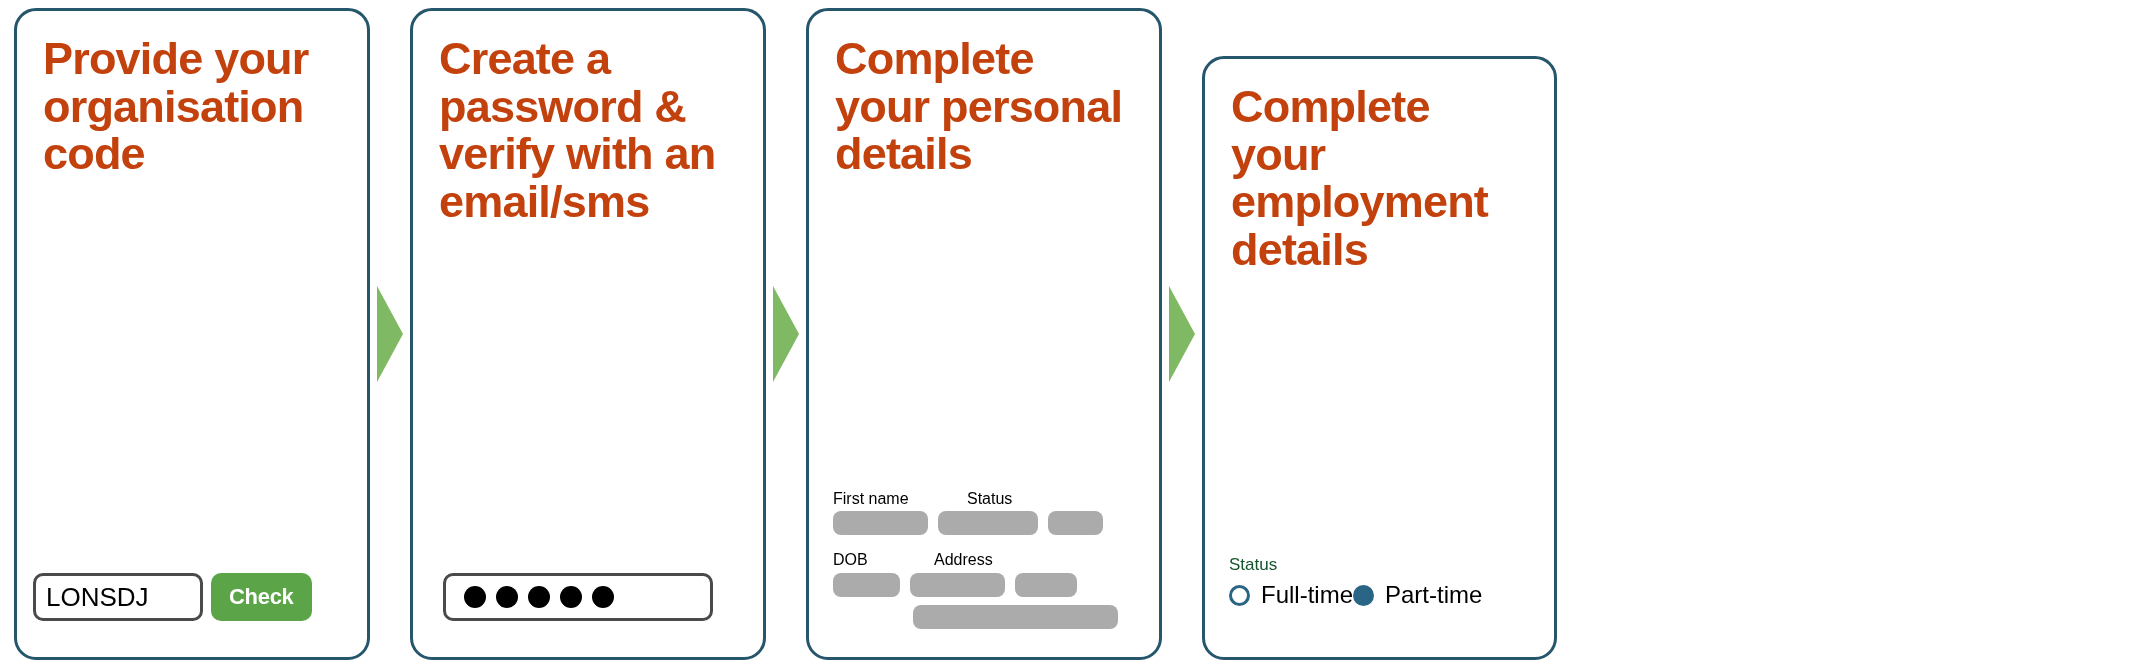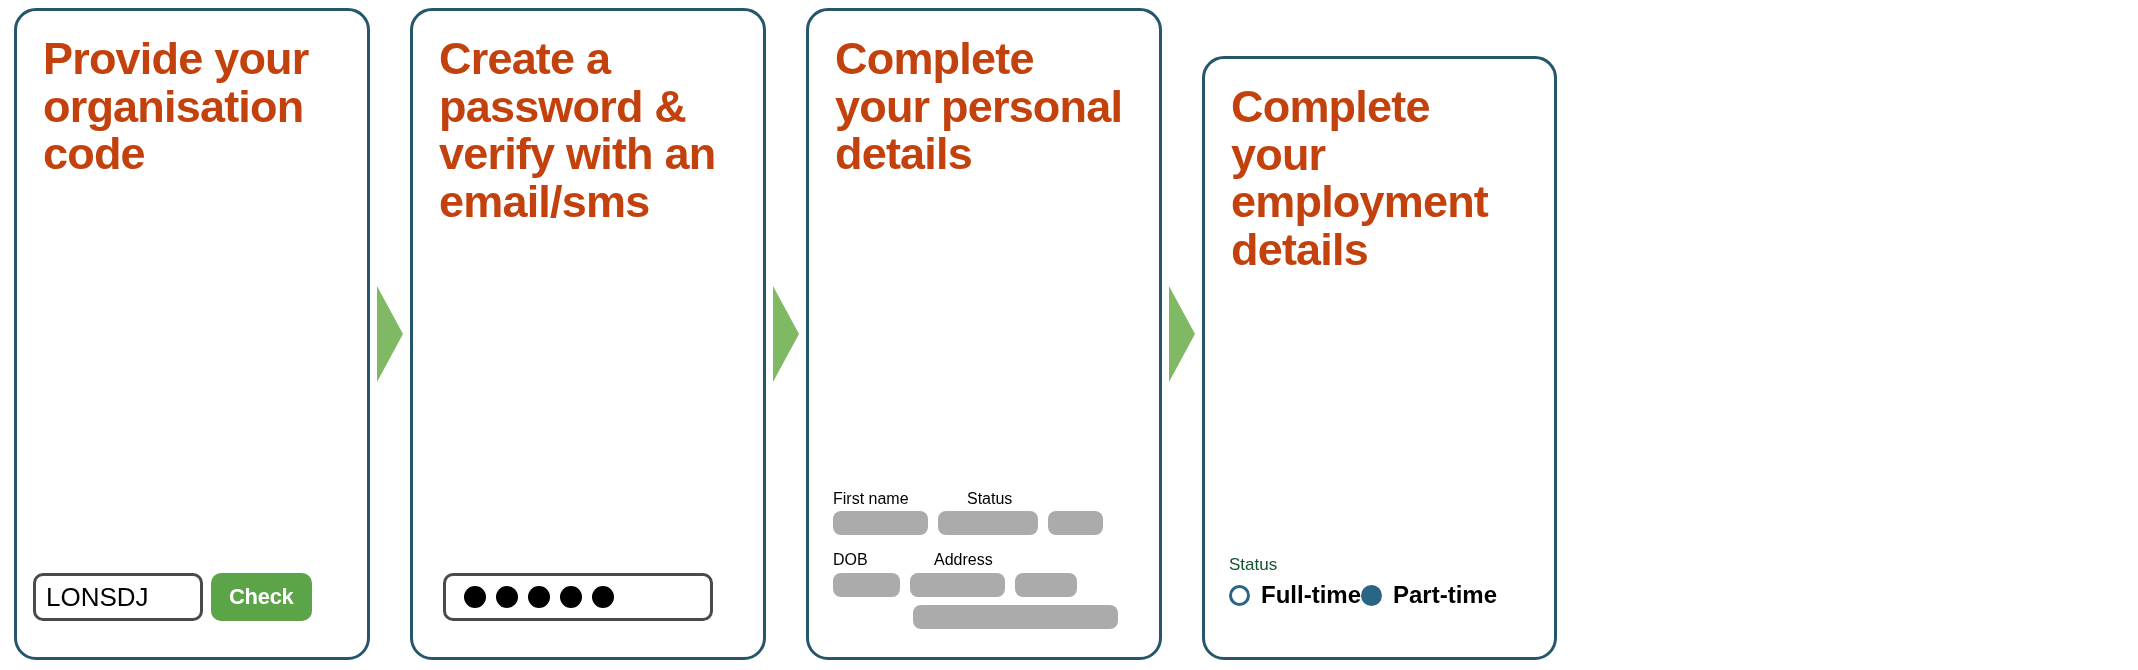--- a/index.html
+++ b/index.html
@@ -146,21 +146,20 @@
   }
   .status-label {
     font-size: 17px;
     color: #14532d;
     margin-bottom: 6px;
   }
   .radio-line {
     display: flex;
     align-items: center;
     margin-bottom: 10px;
-    font-weight: bold;
   }
   .radio {
     width: 21px; height: 21px;
     border-radius: 50%;
     border: 3px solid #2A6585;
     background: transparent;
     flex: 0 0 auto;
   }
   .radio.checked {
     background: #2A6585;

